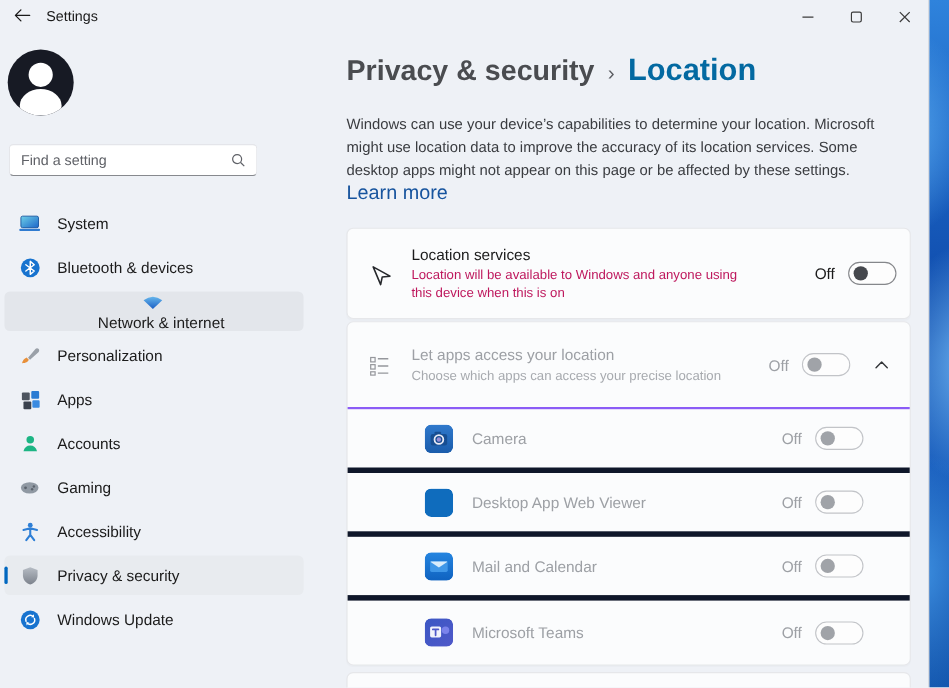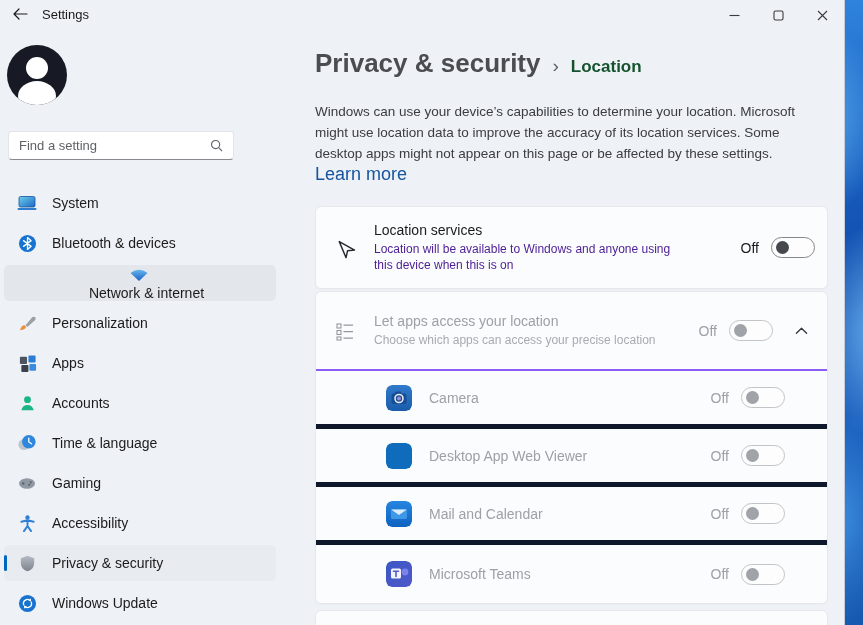--- a/index.html
+++ b/index.html
@@ -61,33 +61,33 @@
     position:absolute; left:0; top:10px; width:3px; height:16px;
     border-radius:2px; background:#0067c0;
   }
   .nav-icon { width:20px; height:20px; margin-right:15px; display:flex; align-items:center; justify-content:center; }
   .nav-label { font-size:14px; color:#1b1b1b; }
   
   .main { position:absolute; left:315px; top:30px; width:513px; }
   .breadcrumb-row { margin-top:18px; display:flex; align-items:baseline; gap:12px; }
   .crumb-parent { font-size:26px; font-weight:600; color:#4a4c50; cursor:pointer; }
   .crumb-sep { font-size:19px; color:#5c5e63; }
-  .crumb-current { font-size:17px; font-weight:600; color:#14532d; }
+  .crumb-current { font-size:28px; font-weight:600; color:#0369a1; }
   .desc { margin-top:22px; font-size:13.5px; line-height:21px; color:#3a3c40; width:513px; }
   .learn-more { display:inline-block; font-size:18px; font-weight:400; color:#17549e; cursor:pointer; }
   
   .card {
     background:#fbfcfd; border:1px solid #e6e7ea; border-radius:6px;
     box-shadow:0 1px 1px rgba(0,0,0,0.02);
   }
   .card-row { display:flex; align-items:center; }
   .row-icon { width:58px; display:flex; align-items:center; justify-content:center; flex-shrink:0; }
   .row-text { flex:1; padding-right:10px; }
   .row-title { font-size:14px; color:#1b1b1b; }
-  .row-sub { font-size:12px; line-height:16px; color:#4c1d95; margin-top:3px; max-width:310px; }
+  .row-sub { font-size:12px; line-height:16px; color:#be185d; margin-top:3px; max-width:310px; }
   .off-label { font-size:14px; color:#1b1b1b; margin-right:12px; }
   
   .toggle {
     width:44px; height:21px; border:1px solid #85878b; border-radius:11px;
     background:#fdfdfd; position:relative; cursor:pointer; flex-shrink:0;
   }
   .toggle .knob {
     position:absolute; left:4px; top:3px; width:13px; height:13px;
     border-radius:50%; background:#45484d;
   }
@@ -224,30 +224,20 @@
     <div class="nav-item">
       <span class="nav-icon">
         <svg width="19" height="19" viewBox="0 0 20 20">
         <circle cx="10" cy="6" r="3.6" fill="#1cb584"></circle>
         <path d="M3.5 17c.8-3.6 3.3-5.4 6.5-5.4s5.7 1.8 6.5 5.4z" fill="#1cb584"></path>
           </svg>
       </span>
       <span class="nav-label">Accounts</span>
     </div>
 
-    <div class="nav-item">
-      <span class="nav-icon">
-        <svg width="20" height="20" viewBox="0 0 20 20">
-        <circle cx="7" cy="11.5" r="5.5" fill="#bdc4cd"></circle>
-        <circle cx="11.8" cy="8.8" r="6.8" fill="#2e86dd"></circle>
-        <path d="M11.8 5.2v3.8l2.8 1.8" stroke="#fff" stroke-width="1.3" fill="none" stroke-linecap="round"></path>
-          </svg>
-      </span>
-      <span class="nav-label">Time &amp; language</span>
-    </div>
 
     <div class="nav-item">
       <span class="nav-icon">
         <svg width="20" height="20" viewBox="0 0 20 20">
         <ellipse cx="10" cy="10.5" rx="8" ry="5.2" fill="#9099a3"></ellipse>
         <circle cx="6.2" cy="10.5" r="1.3" fill="#5b636d"></circle>
         <circle cx="13.8" cy="9.3" r="1.1" fill="#5b636d"></circle>
         <circle cx="12.2" cy="11.8" r="1.1" fill="#5b636d"></circle>
           </svg>
       </span>

